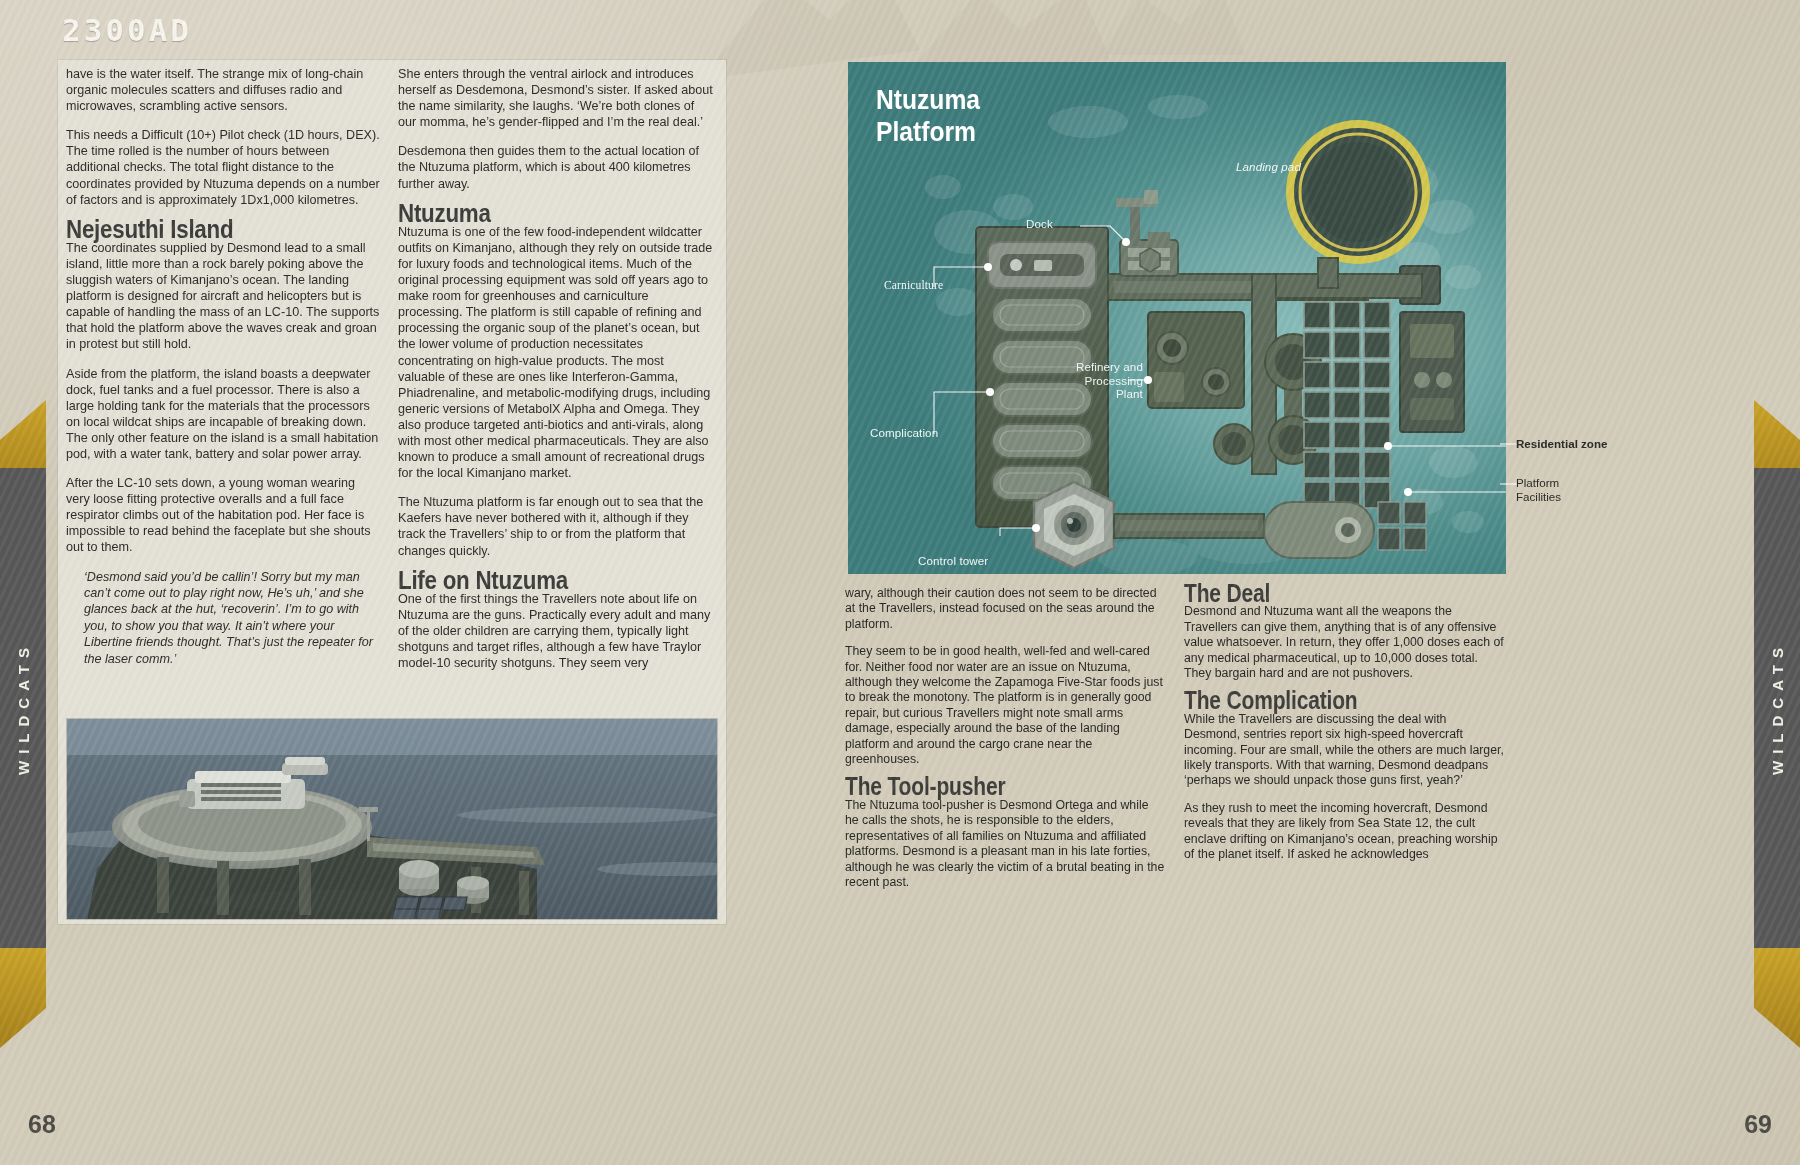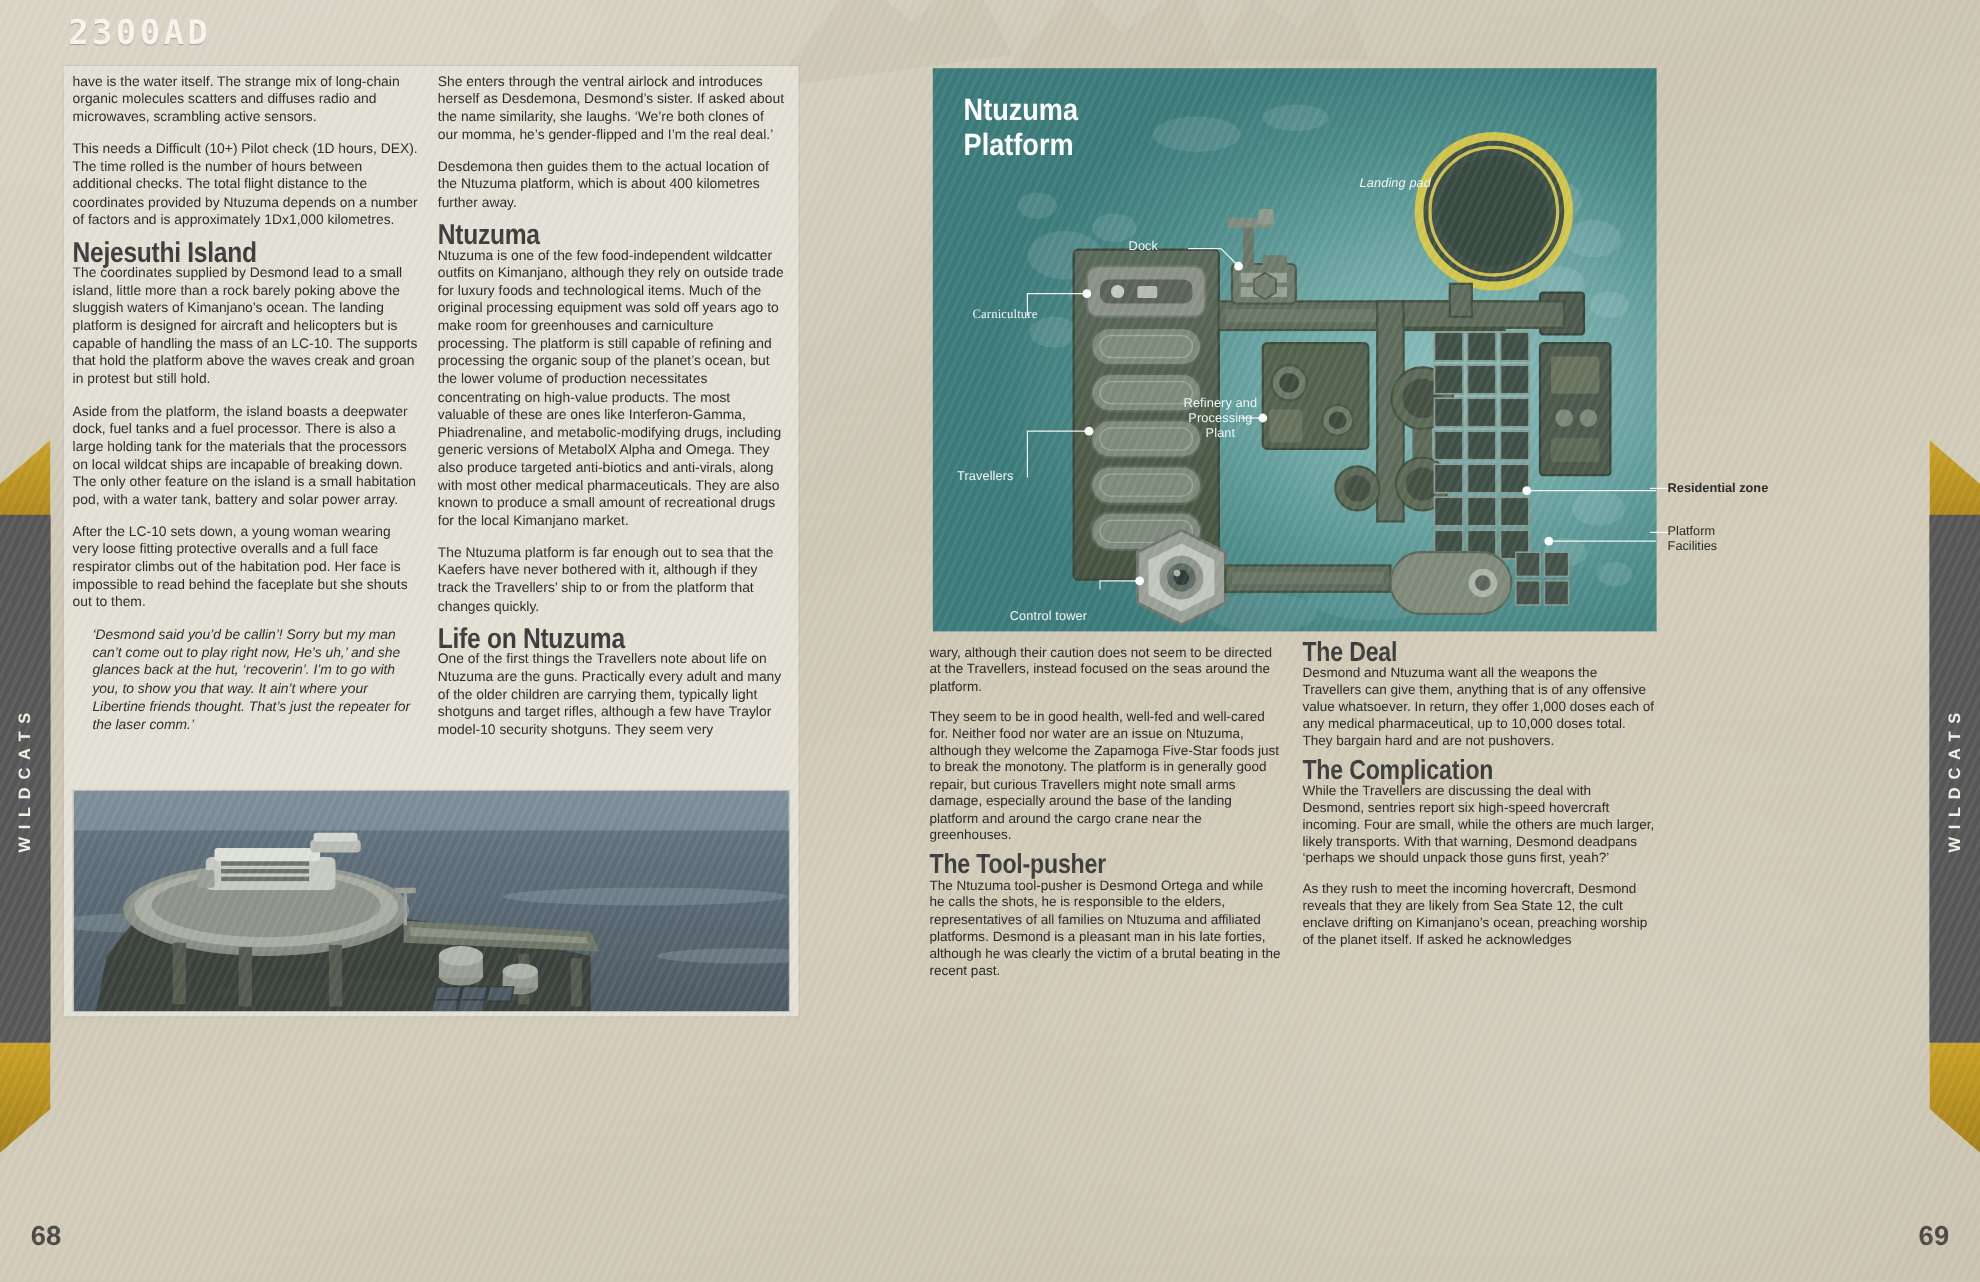--- a/index.html
+++ b/index.html
@@ -536,22 +536,22 @@
       <path class="lead" d="M560,430 L612,430 L658,430"></path>
       <circle class="dot" cx="560" cy="430" r="4"></circle>
     </svg>
 
     <div class="diag-title">Ntuzuma
 Platform</div>
 
     <div class="diag-label" style="left:388px; top:98px;font-style:italic;">Landing pad</div>
     <div class="diag-label" style="left:178px; top:155px;">Dock</div>
     <div class="diag-label" style="left:36px; top:217px;font-family:Liberation Serif, serif;">Carniculture</div>
-    <div class="diag-label" style="left:22px; top:364px;">Travellers</div>
-    <div class="diag-label" style="left:228px; top:298px; white-space:pre-line; text-align:center;">Refinery and
+    <div class="diag-label" style="left:22px; top:364px;">Complication</div>
+    <div class="diag-label" style="left:228px; top:298px; white-space:pre-line; text-align:right;">Refinery and
 Processing
 Plant</div>
     <div class="diag-label" style="left:70px; top:466px;margin-top:26px;">Control tower</div>
   </div>
 
   <div class="outer-label" style="left:1516px; top:437px;font-weight:bold;">Residential zone</div>
   <div class="outer-label" style="left:1516px; top:476px; white-space:pre-line;">Platform
 Facilities</div>
 
   <svg style="position:absolute; left:1500px; top:430px; width:22px; height:70px;">

